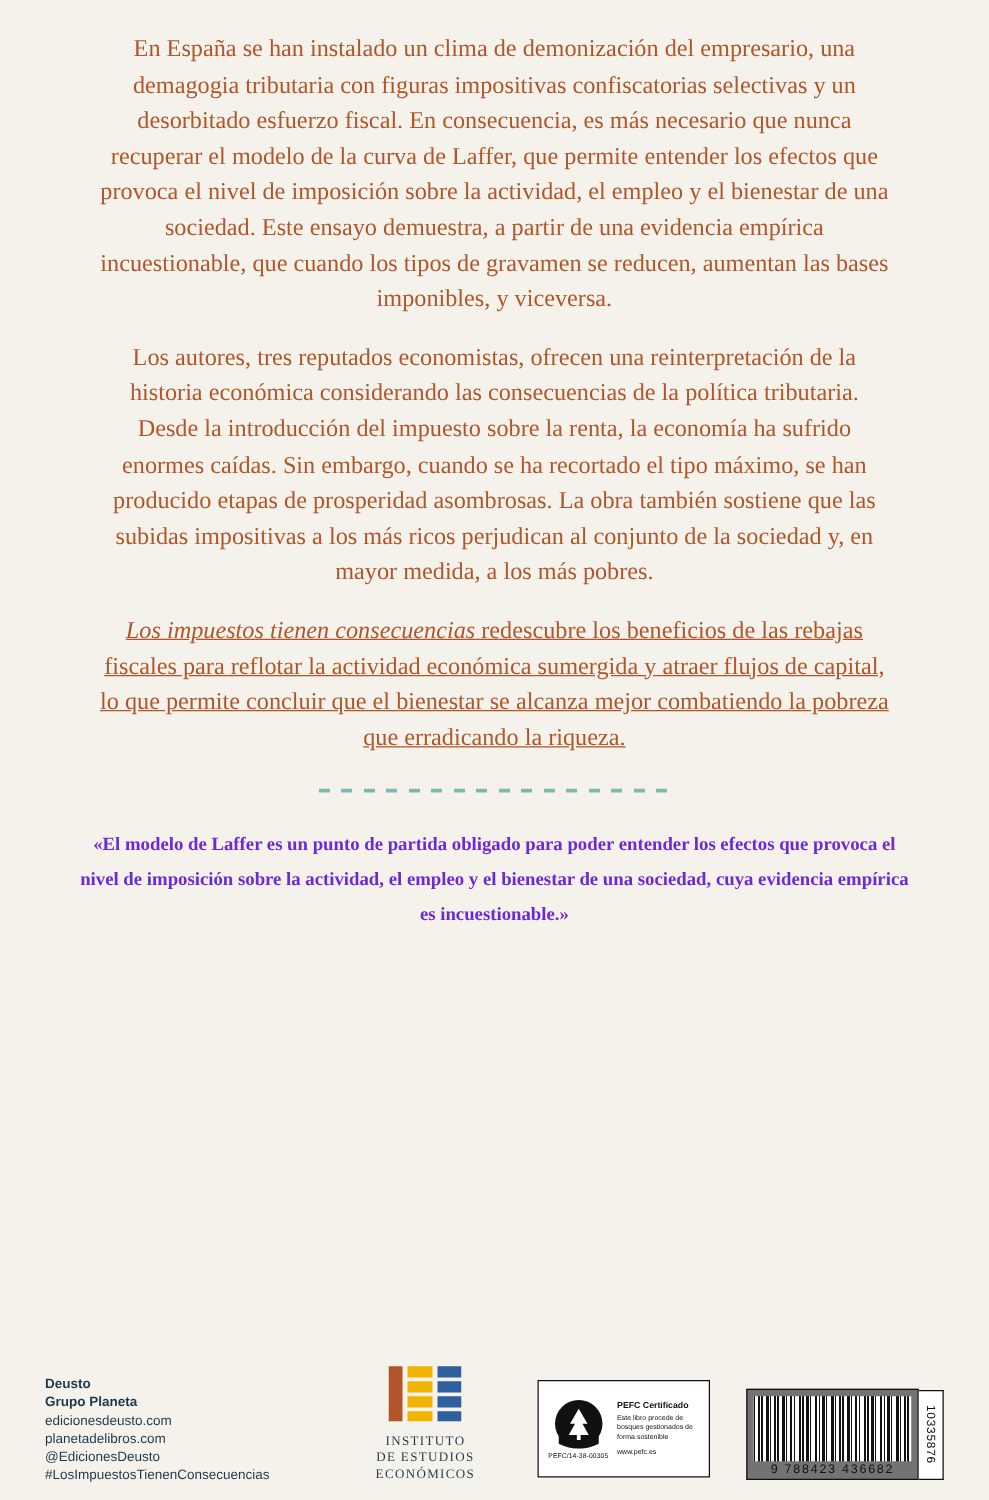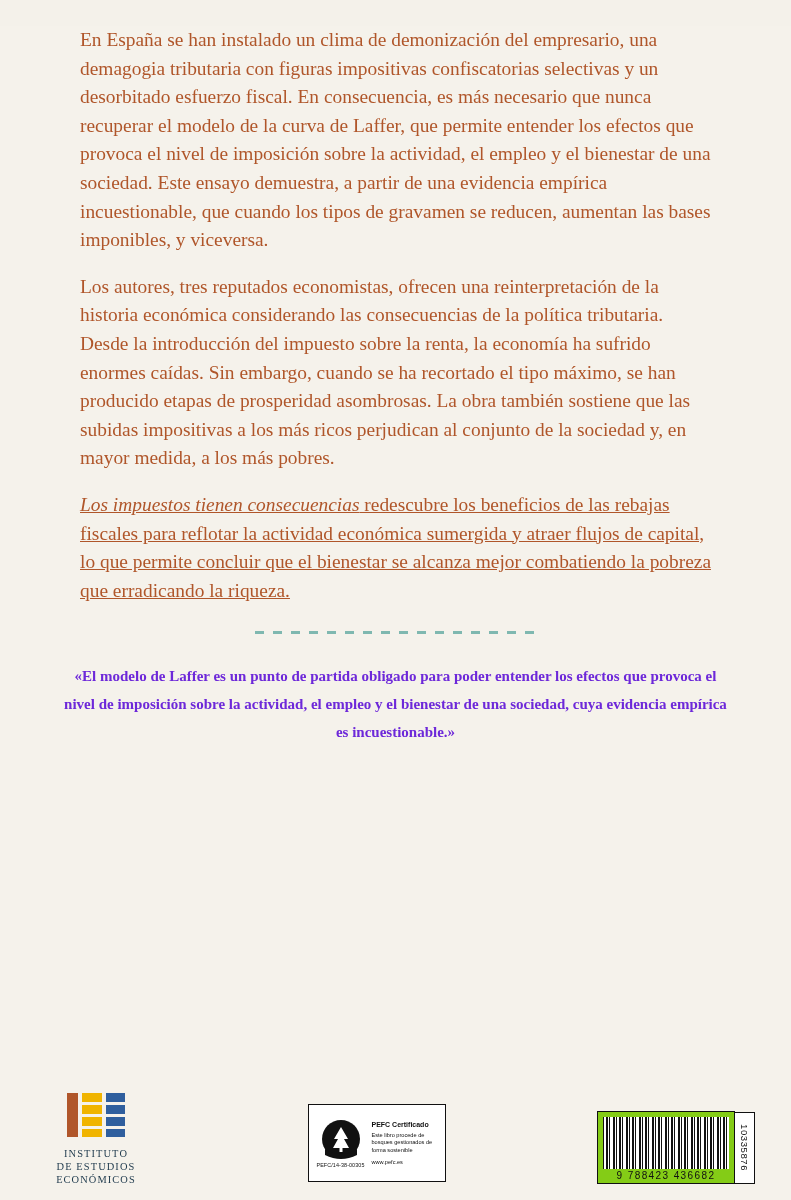--- a/index.html
+++ b/index.html
@@ -34,20 +34,21 @@
     text-transform: uppercase;
   }
   .headline .line {
     display: block;
     white-space: nowrap;
   }
   
   .body-copy {
     margin-top: 26px;
     padding: 0 80px;
+    text-align: center;
     color: #b0562a;
     font-family: "Liberation Serif", serif;
     font-size: 19.4px;
     line-height: 28.6px;
   }
   .body-copy p {
     margin: 0 0 18px 0;
   }
   .body-copy p:last-child {
     margin-bottom: 0;
@@ -183,21 +184,21 @@
     margin-top: 5px;
   }
   
   .barcode-wrap {
     display: flex;
     align-items: flex-end;
     margin-bottom: 4px;
   }
   .barcode-main {
     border: 1.5px solid #111;
-    background: #84cc16;
+    background: #737373;
     padding: 5px 5px 2px 5px;
     box-sizing: border-box;
   }
   .barcode-bars {
     height: 52px;
     width: 126px;
     background-image: repeating-linear-gradient(
       to right,
       #111 0px, #111 1px, #fff 1px, #fff 3px,
       #111 3px, #111 5px, #fff 5px, #fff 6px,
@@ -245,20 +246,28 @@
   </div>
 
   <div class="separator"></div>
 
   <div class="quote-block">
     <div class="quote-text">«El modelo de Laffer es un punto de partida obligado para poder entender los efectos que provoca el nivel de imposición sobre la actividad, el empleo y el bienestar de una sociedad, cuya evidencia empírica es incuestionable.»</div>
   </div>
 
   <div class="footer">
 
+    <div class="imprint">
+      <div class="strong">Deusto</div>
+      <div class="strong">Grupo Planeta</div>
+      <div>edicionesdeusto.com</div>
+      <div>planetadelibros.com</div>
+      <div>@EdicionesDeusto</div>
+      <div>#LosImpuestosTienenConsecuencias</div>
+    </div>
 
     <div class="iee-block">
       <svg class="iee-mark" viewBox="0 0 62 48">
         <rect x="2" y="2" width="11" height="44" fill="#b0562a"></rect>
         <rect x="17" y="2" width="20" height="9" fill="#f0b400"></rect>
         <rect x="17" y="14" width="20" height="9" fill="#f0b400"></rect>
         <rect x="17" y="26" width="20" height="9" fill="#f0b400"></rect>
         <rect x="17" y="38" width="20" height="8" fill="#f0b400"></rect>
         <rect x="41" y="2" width="19" height="9" fill="#2f5f9e"></rect>
         <rect x="41" y="14" width="19" height="9" fill="#2f5f9e"></rect>

